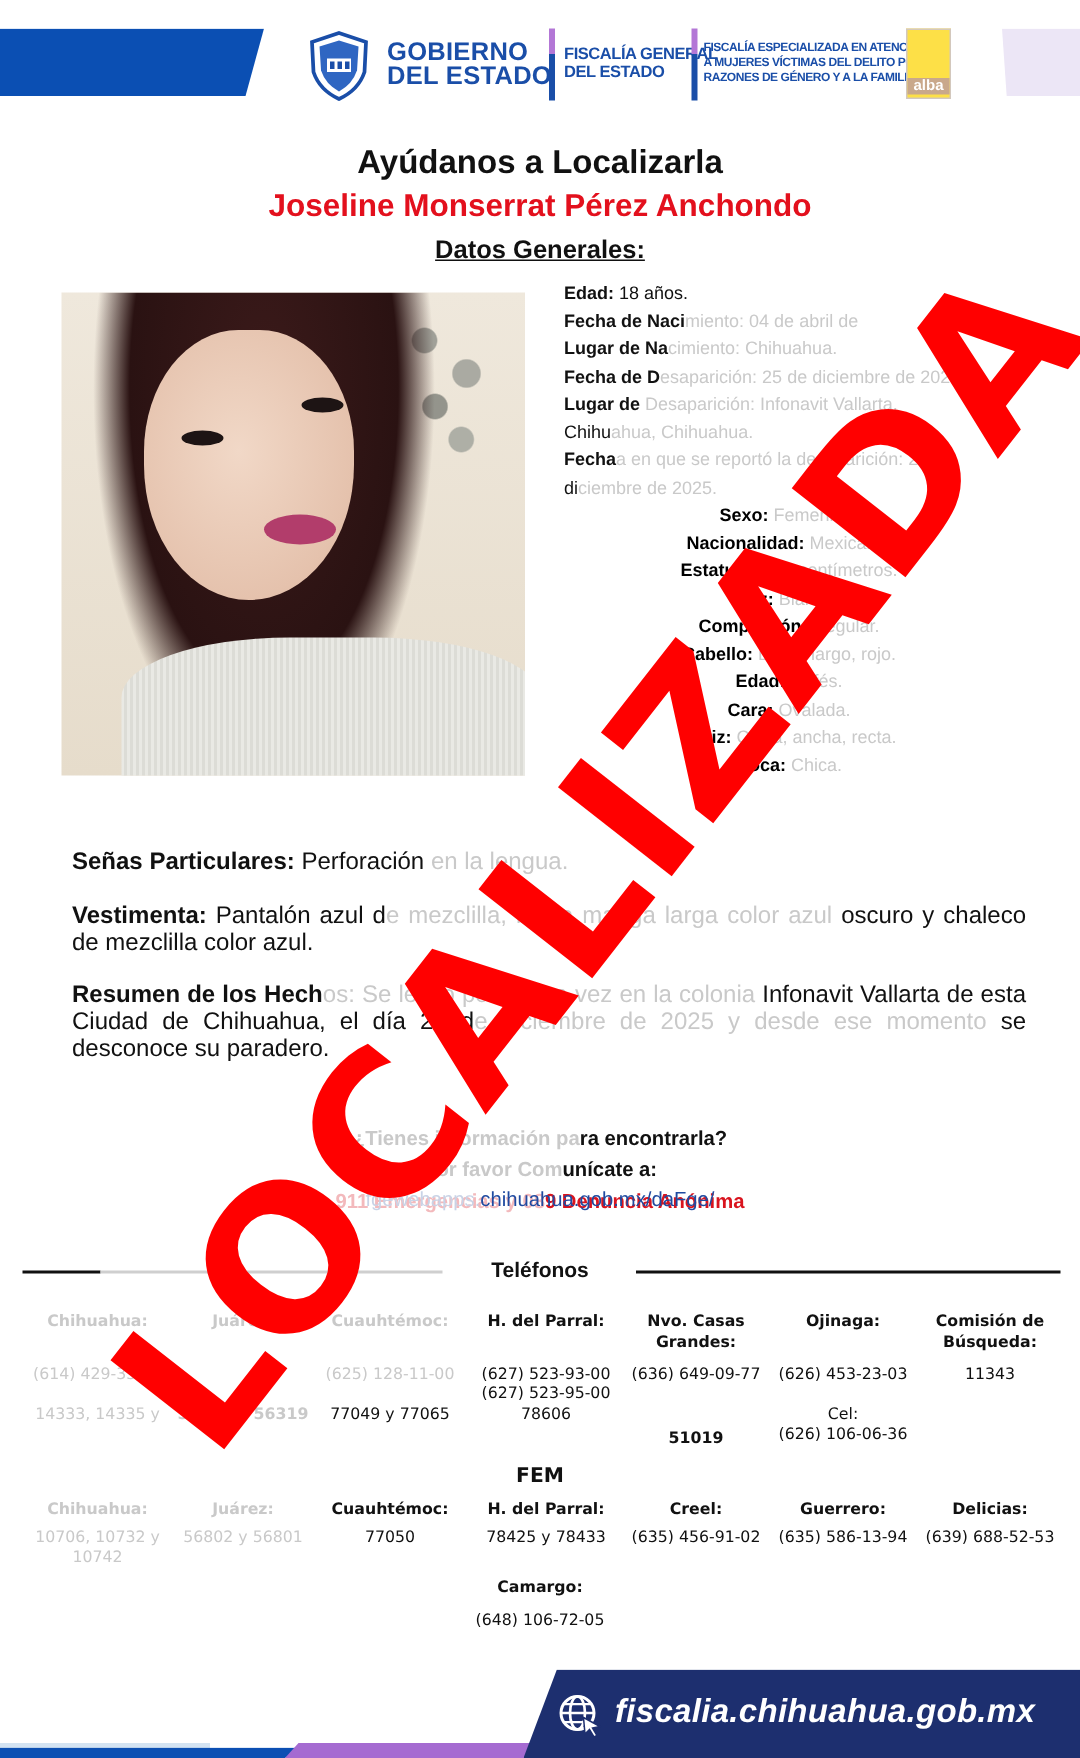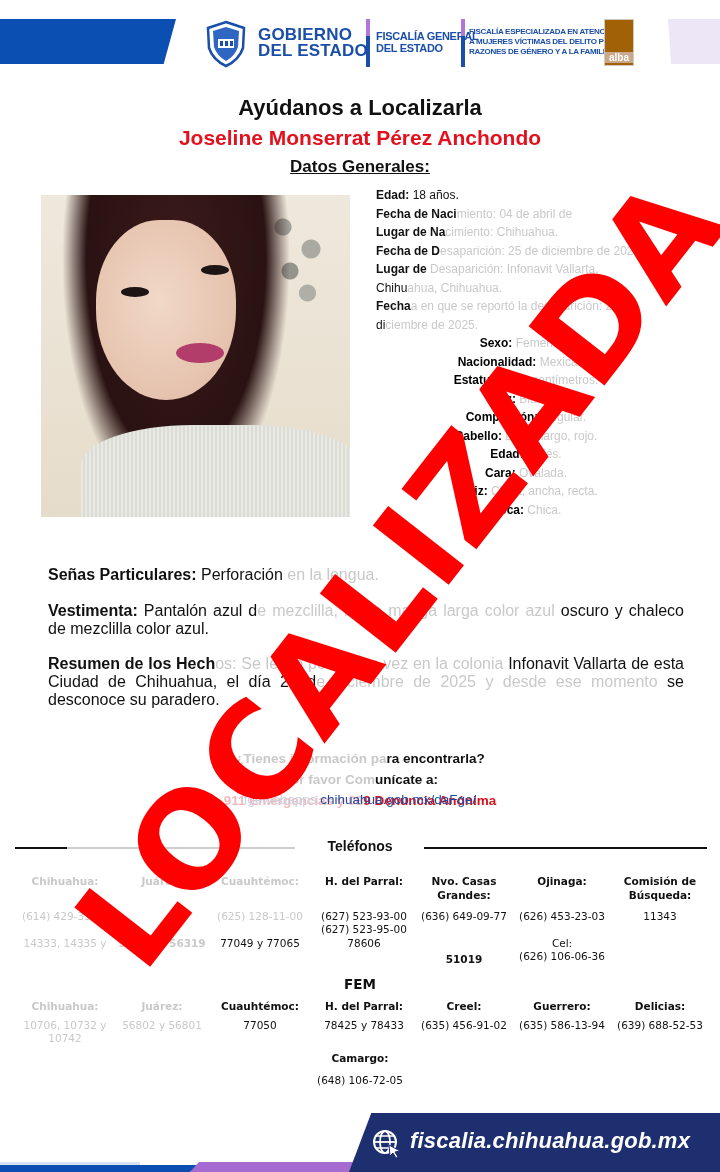--- a/index.html
+++ b/index.html
@@ -8,21 +8,21 @@
 
   
   .hdr { position: absolute; left: 0; top: 0; width: 720px; height: 90px; }
   .hdr-band { position: absolute; left: 0; top: 19px; width: 176px; height: 45px; background: #0b4fb3;
               clip-path: polygon(0 0, 100% 0, 93% 100%, 0 100%); }
   .hdr-shield { position: absolute; left: 205px; top: 20px; width: 42px; height: 48px; }
   .hdr-gob { position: absolute; left: 258px; top: 27px; font-weight: 900; color: #1a4ea8; line-height: 16px; font-size: 17px; letter-spacing: 0.2px; }
   .hdr-bar { position: absolute; width: 4px; background: linear-gradient(#b377d6 0%, #b377d6 35%, #1a4ea8 35%); }
   .hdr-fge { position: absolute; left: 376px; top: 30px; font-weight: 700; color: #1a4ea8; font-size: 11px; line-height: 12px; font-stretch: condensed; letter-spacing: -0.3px; }
   .hdr-fem { position: absolute; left: 469px; top: 27px; font-weight: 700; color: #1a4ea8; font-size: 8px; line-height: 10px; letter-spacing: -0.3px; }
-  .hdr-alba { position: absolute; left: 604px; top: 19px; width: 30px; height: 47px; background: #a16207; border: 1px solid #d3c8bd; }
+  .hdr-alba { position: absolute; left: 604px; top: 19px; width: 30px; height: 47px; background: #fde047; border: 1px solid #d3c8bd; }
   .hdr-alba span { position:absolute; bottom:2px; left:0; right:0; text-align:center; font-size:10px; font-weight:700; color:#fff; background:#c9a88b; }
   .hdr-lilac { position: absolute; left: 668px; top: 19px; width: 52px; height: 45px; background: #ece6f6;
                clip-path: polygon(0 0, 100% 0, 100% 100%, 6% 100%); }
 
   
   .title { position: absolute; left: 0; width: 720px; text-align: center; }
   .t-main { top: 95px; font-size: 22px; font-weight: 700; color: #111; }
   .t-name { top: 126px; font-size: 21px; font-weight: 700; color: #e3101d; }
   .t-datos { top: 157px; font-size: 17px; font-weight: 700; color: #111; text-decoration: underline; }
 

